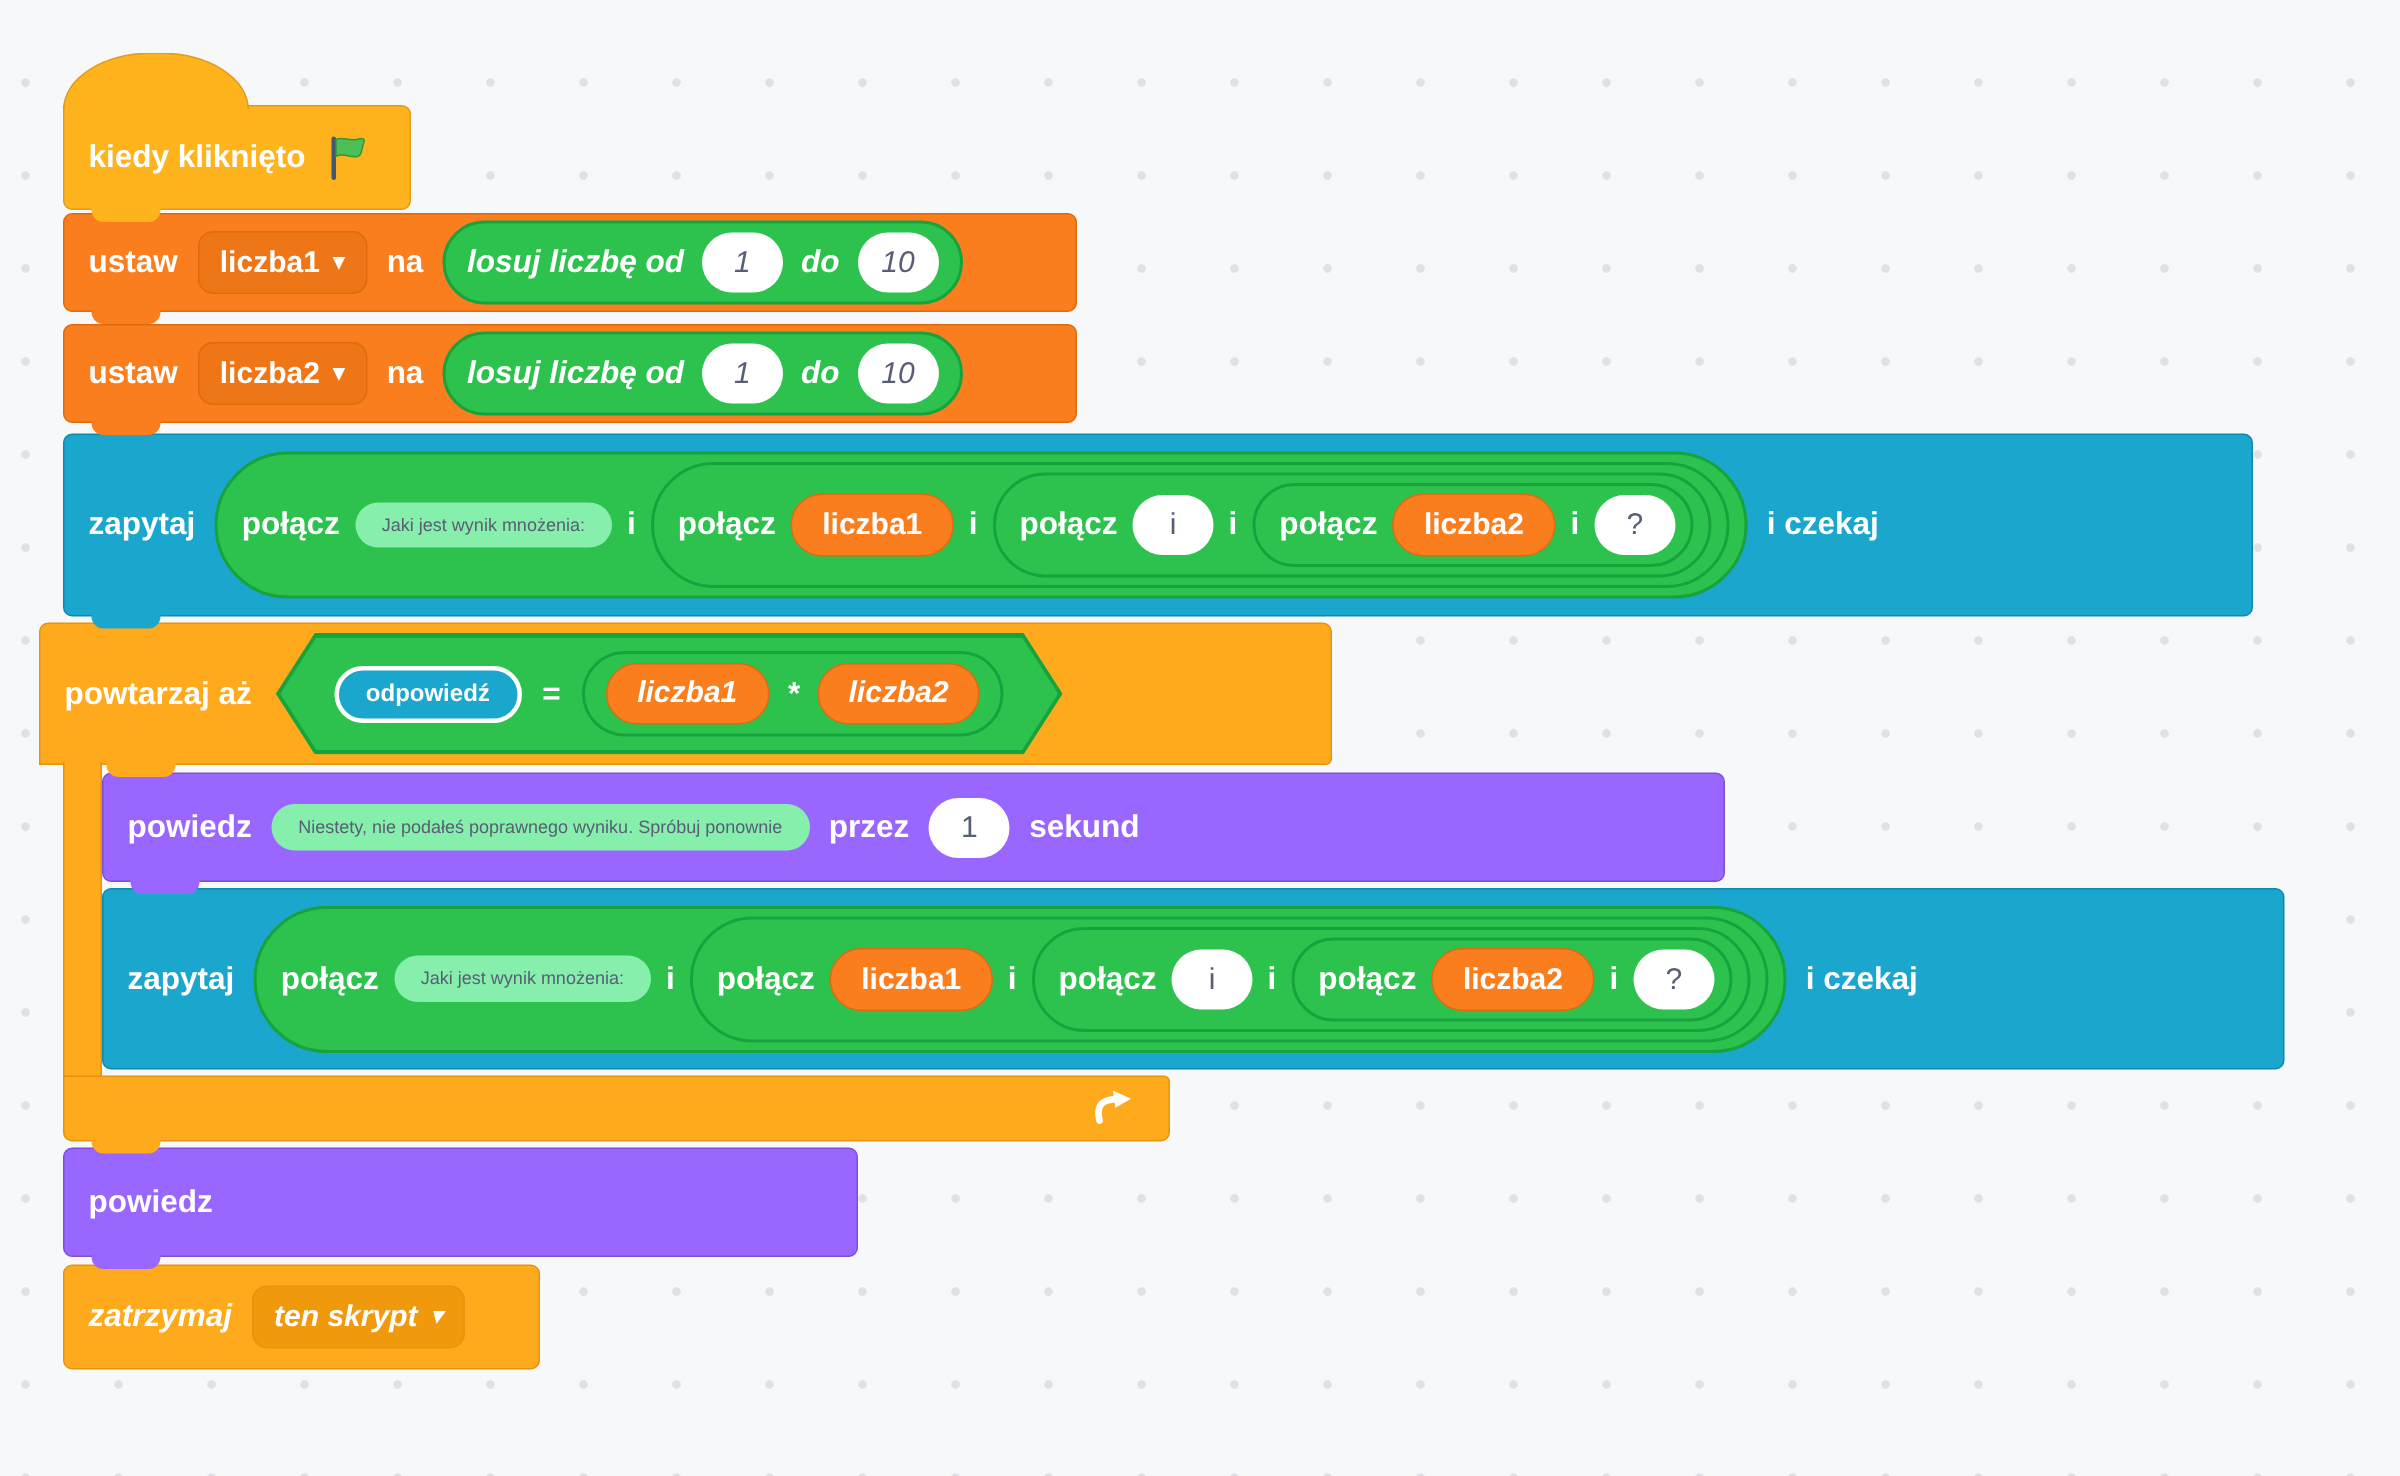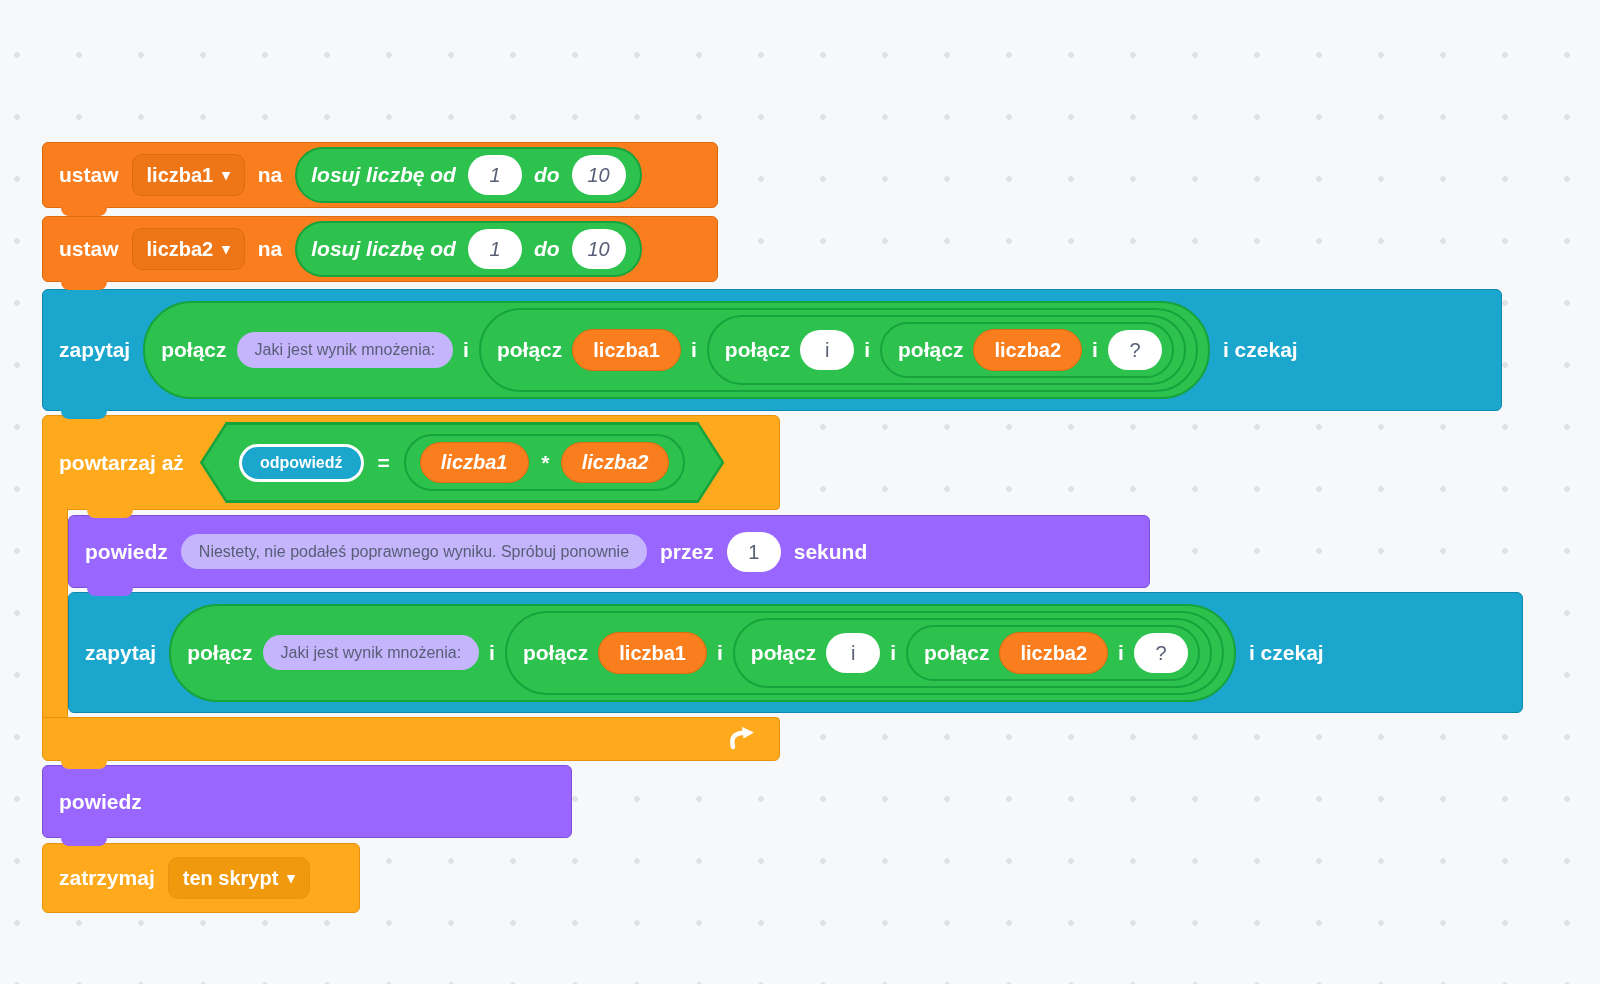--- a/index.html
+++ b/index.html
@@ -70,23 +70,23 @@
     font-style: italic;
   }
   .join {
     background: var(--operators, #2DC24E);
     border: 2px solid var(--operators-border, #17A33C);
     border-radius: 999px;
     display: flex; align-items: center; gap: 10px;
     padding: 5px 10px 5px 16px;
   }
   .tfield {
-    background: #c4b5fd; color: var(--field-text, #575E75);
+    background: #86efac; color: var(--field-text, #575E75);
     border-radius: 999px; padding: 8px 18px;
-    font-size: 16px; font-weight: 400; white-space: nowrap;
+    font-size: 12px; font-weight: 400; white-space: nowrap;
   }
   .num {
     background: #fff; color: var(--field-text, #575E75);
     border-radius: 999px; padding: 8px 12px; min-width: 54px;
     text-align: center; font-size: 20px; font-weight: 500;
   }
   .varpill {
     background: var(--variables, #FA7D1E);
     border: 1px solid var(--variables-border, #DD6B10);
     border-radius: 999px; padding: 8px 20px;
@@ -116,20 +116,29 @@
     border: 3px solid #fff;
     border-radius: 999px; padding: 7px 18px;
     font-size: 16px; font-weight: 600; white-space: nowrap;
   }
 </style>
 </head>
 <body>
 
 <div id="workspace">
 
+  <div class="block events" style="left:42px; top:70px; width:232px; height:70px; z-index:10; border-top-left-radius:0;">
+    <div class="dome"></div>
+    <span class="lbl">kiedy kliknięto</span>
+    <svg width="30" height="33" viewBox="0 0 30 33">
+      <rect x="4" y="2" width="3" height="29" rx="1.5" fill="#45566E"></rect>
+      <path d="M7 4 C12 1.5 16 6 23 3.5 C25 3 26.2 3.7 25.7 5.4 L23.6 13.2 C23.3 14.4 22.6 15 21.3 15.3 C15.8 16.6 12.5 12.4 7 15.2 Z" fill="#4CBF56" stroke="#389438" stroke-width="1"></path>
+    </svg>
+    <span class="tab t-events"></span>
+  </div>
 
   <div class="block variables" style="left:42px; top:142px; width:676px; height:66px; z-index:9;">
     <span class="lbl">ustaw</span>
     <div class="dropdown dd-variables">
       <span>liczba1</span>
       <span class="caret">▾</span>
     </div>
     <span class="lbl">na</span>
     <div class="pill-op">
       <span class="lbl">losuj liczbę od</span>
@@ -176,21 +185,21 @@
             <span class="lbl">i</span>
             <span class="num">?</span>
           </div>
         </div>
       </div>
     </div>
     <span class="lbl">i czekaj</span>
     <span class="tab t-sensing"></span>
   </div>
 
-  <div class="cpart" style="left:42px; top:415px; width:738px; height:95px; z-index:6; gap:16px; padding:0 16px; border-radius:6px 6px 4px 0;text-align:center;">
+  <div class="cpart" style="left:26px; top:415px; width:862px; height:95px; z-index:6; gap:16px; padding:0 16px; border-radius:6px 6px 4px 0;text-align:center;">
     <span class="lbl">powtarzaj aż</span>
     <div class="hex-border">
       <div class="hex-fill">
         <span class="answer">odpowiedź</span>
         <span class="lbl">=</span>
         <div class="pill-op">
           <span class="varpill">liczba1</span>
           <span class="lbl">*</span>
           <span class="varpill">liczba2</span>
         </div>
@@ -242,21 +251,21 @@
       <path d="M15 0 L27 5.5 L16.5 11.5 Z" fill="#fff"></path>
     </svg>
     <span class="tab t-control"></span>
   </div>
 
   <div class="block looks" style="left:42px; top:765px; width:530px; height:73px; z-index:3;">
     <span class="lbl">powiedz</span>
     <span class="tab t-looks"></span>
   </div>
 
-  <div class="block control" style="left:42px; top:843px; width:318px; height:70px; z-index:2;">
+  <div class="block control" style="left:42px; top:843px; width:318px; height:70px; z-index:2;font-style:italic;">
     <span class="lbl">zatrzymaj</span>
     <div class="dropdown dd-control">
       <span>ten skrypt</span>
       <span class="caret">▾</span>
     </div>
   </div>
 
 </div>
 
 </body></html>

